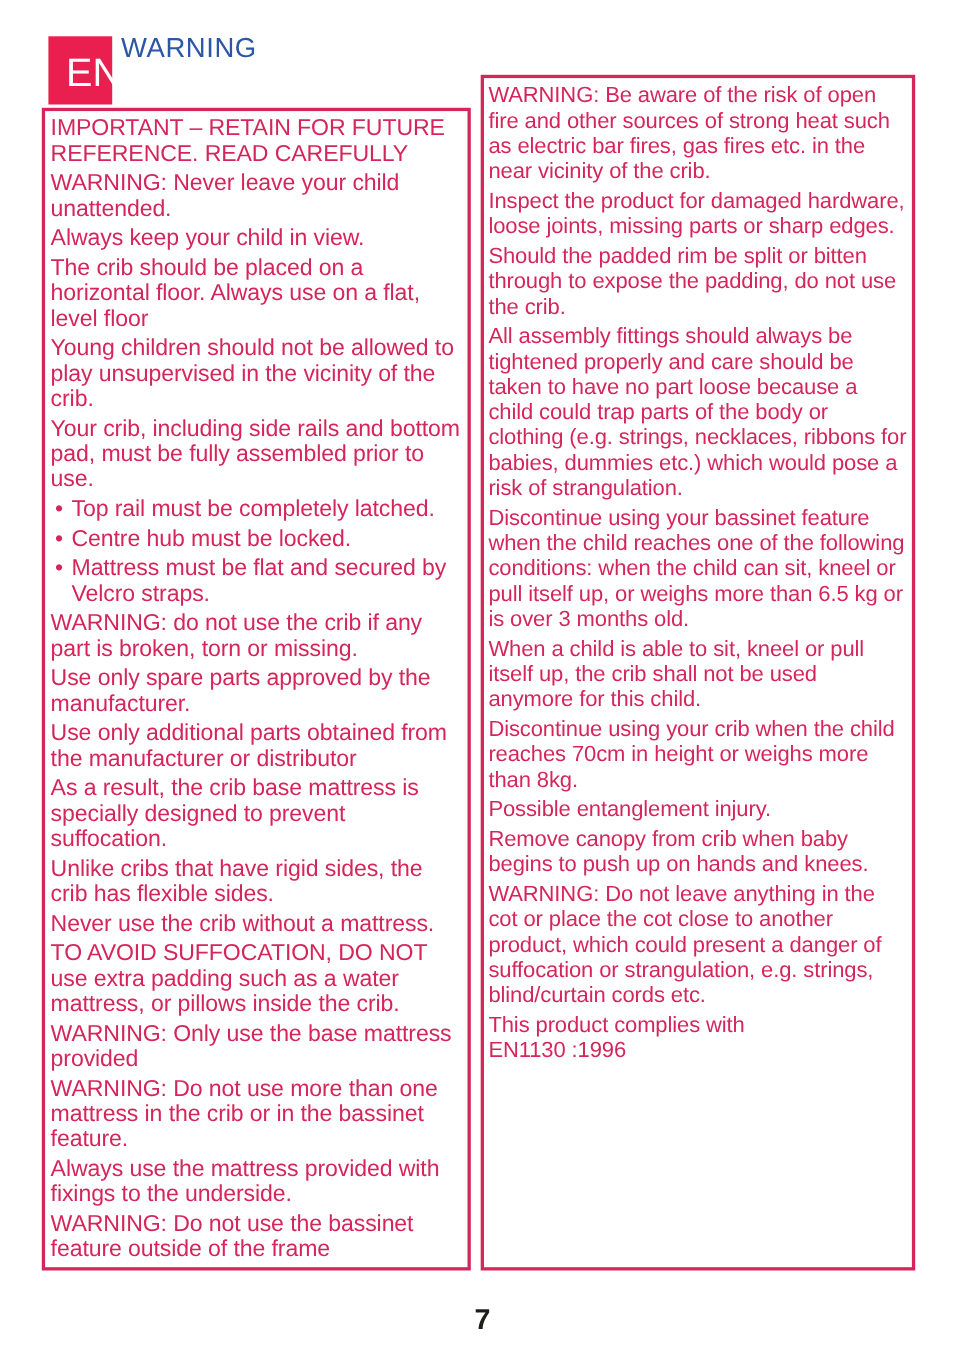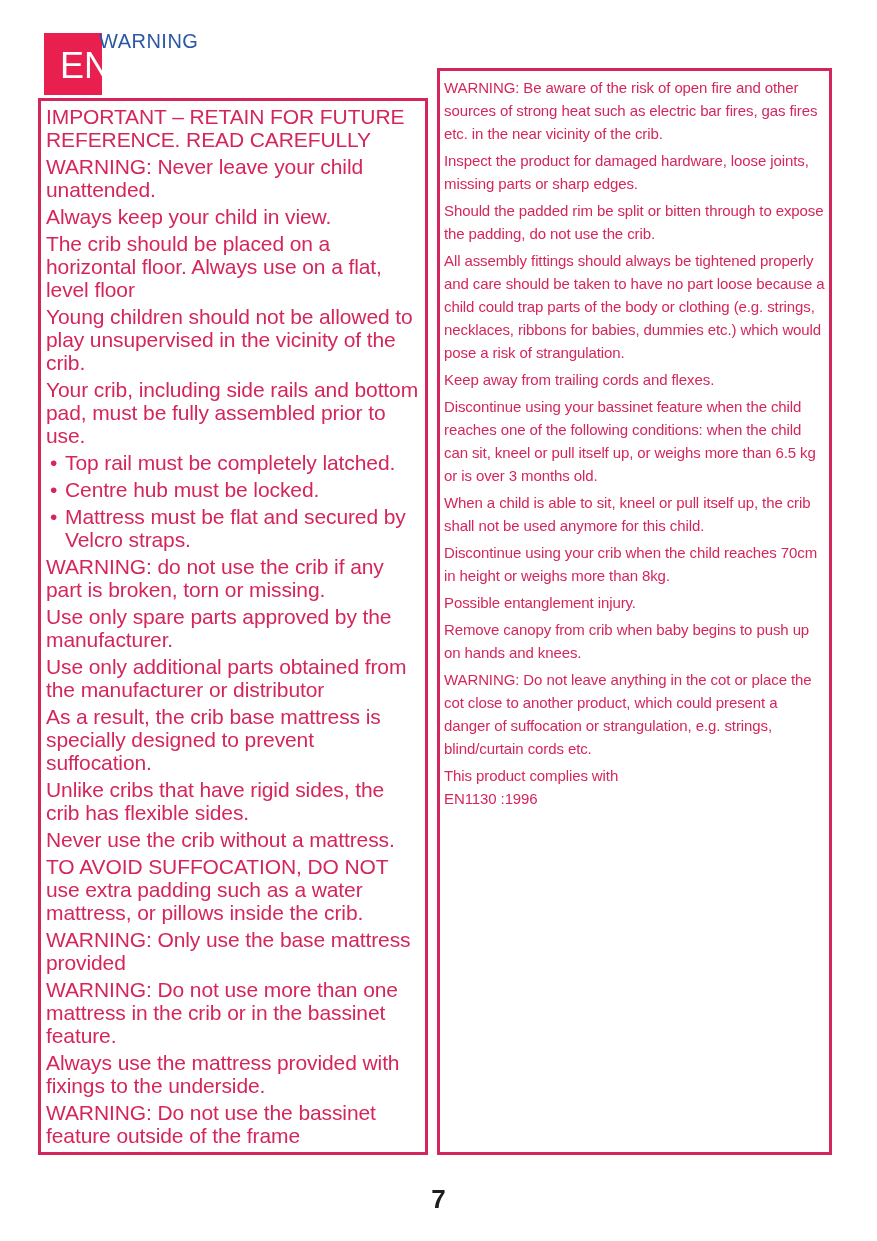--- a/index.html
+++ b/index.html
@@ -19,38 +19,38 @@
   }
   .page{position:relative;width:877px;height:1241px;background:var(--background);overflow:hidden;}
 
   .lang-badge{
     position:absolute;left:44px;top:33px;width:58px;height:62px;
     background:var(--badge);color:var(--badge_text);
     display:flex;align-items:center;justify-content:center;
     font-size:36px;line-height:1;padding-top:4px;box-sizing:border-box;padding-left:24px;
   }
   .page-title{
-    position:absolute;left:99px;top:30px;margin:0;
-    color:var(--title);font-size:20px;font-weight:400;letter-spacing:0.5px;text-align:right;
+    position:absolute;left:110px;top:30px;margin:0;
+    color:var(--title);font-size:25px;font-weight:400;letter-spacing:0.5px;text-align:right;
   }
 
   .warning-box{
     position:absolute;box-sizing:border-box;
     border:3px solid var(--accent);
     color:var(--accent);
     background:var(--background);
     overflow:hidden;
   }
   .warning-box.left{
     left:38px;top:98px;width:390px;height:1057px;
     padding:4px 5px;font-size:21px;line-height:23px;letter-spacing:-0.1px;
   }
   .warning-box.right{
     left:437px;top:68px;width:395px;height:1087px;
-    padding:5px 4px;font-size:15px;line-height:23px;letter-spacing:-0.1px;
+    padding:5px 4px;font-size:20px;line-height:23px;letter-spacing:-0.1px;
   }
 
   .para{margin:0 0 4px 0;white-space:pre-line;}
   .para.heading{text-transform:none;}
   .para.bullet{position:relative;padding-left:19px;}
   .bullet-dot{position:absolute;left:4px;top:0;}
 
   .page-footer{position:absolute;left:0;top:1184px;width:877px;text-align:center;}
   .page-number{
     display:inline-block;color:var(--page_number);
@@ -87,21 +87,20 @@
       <p class="para">WARNING: Do not use more than one mattress in the crib or in the bassinet feature.</p>
       <p class="para">Always use the mattress provided with fixings to the underside.</p>
       <p class="para">WARNING: Do not use the bassinet feature outside of the frame</p>
     </section>
 
   <section class="warning-box right">
       <p class="para">WARNING: Be aware of the risk of open fire and other sources of strong heat such as electric bar fires, gas fires etc. in the near vicinity of the crib.</p>
       <p class="para">Inspect the product for damaged hardware, loose joints, missing parts or sharp edges.</p>
       <p class="para">Should the padded rim be split or bitten through to expose the padding, do not use the crib.</p>
       <p class="para">All assembly fittings should always be tightened properly and care should be taken to have no part loose because a child could trap parts of the body or clothing (e.g. strings, necklaces, ribbons for babies, dummies etc.) which would pose a risk of strangulation.</p>
-      <p class="para">Keep away from trailing cords and flexes.</p>
       <p class="para">Discontinue using your bassinet feature when the child reaches one of the fol­lowing conditions: when the child can sit, kneel or pull itself up, or weighs more than 6.5 kg or is over 3 months old.</p>
       <p class="para">When a child is able to sit, kneel or pull itself up, the crib shall not be used anymore for this child.</p>
       <p class="para">Discontinue using your crib when the child reaches 70cm in height or weighs more than 8kg.</p>
       <p class="para">Possible entanglement injury.</p>
       <p class="para">Remove canopy from crib when baby begins to push up on hands and knees.</p>
       <p class="para">WARNING: Do not leave anything in the cot or place the cot close to another product, which could present a danger of suffocation or strangulation, e.g. strings, blind/curtain cords etc.</p>
       <p class="para">This product complies with
 EN1130 :1996</p>
     </section>
 

